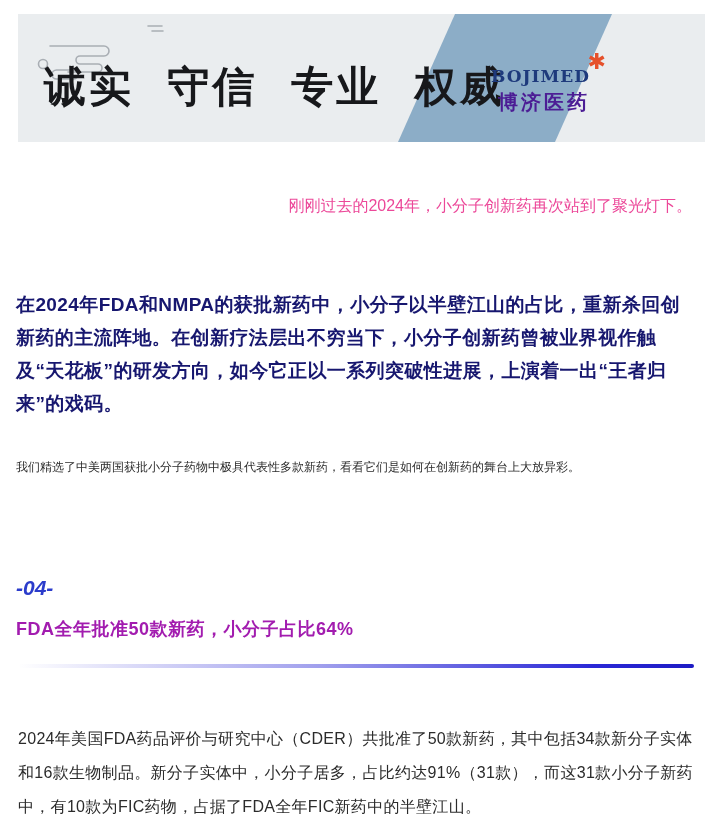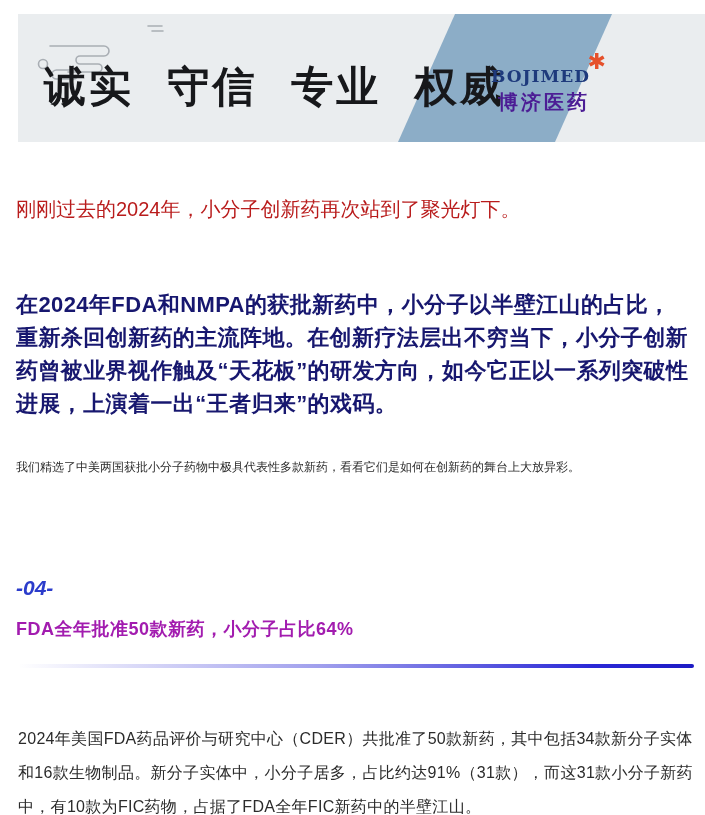--- a/index.html
+++ b/index.html
@@ -73,26 +73,27 @@
     font-size: 20px;
     font-weight: 600;
     letter-spacing: 3px;
     color: #4c1d95;
   }
 
   
   .p { position: absolute; width: 676px; }
   .p-intro {
     left: 16px; top: 196px;
-    font-size: 20px;
-    color: #b91c1c;
+    font-size: 16px;
+    color: #ec4899;
+    text-align: right;
   }
   .p-highlight {
     left: 16px; top: 288px;
-    font-size: 22px;
+    font-size: 19px;
     font-weight: bold;
     letter-spacing: 0.4px;
     line-height: 33px;
     color: #17176f;
   }
   .p-leadin {
     left: 16px; top: 450px;
     font-size: 12px;
     line-height: 34px;
     color: #2b2b2b;

